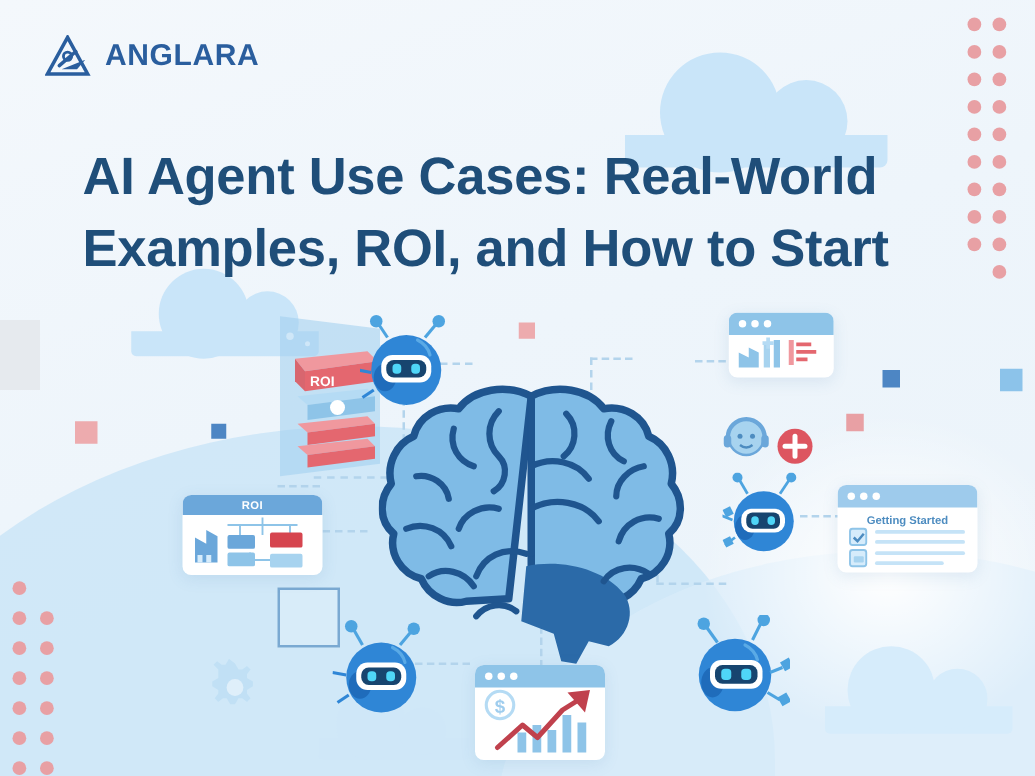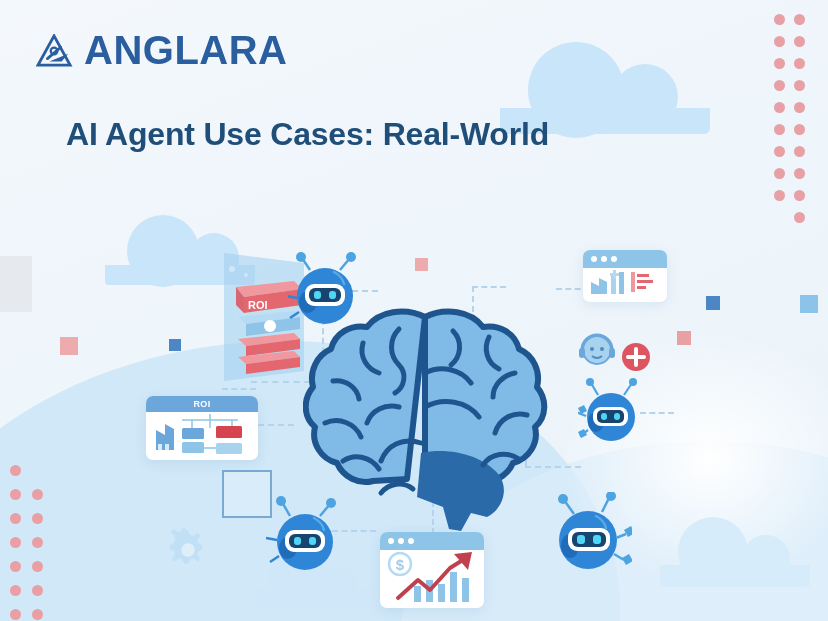--- a/index.html
+++ b/index.html
@@ -93,27 +93,27 @@
 
   .gear-deco { position:absolute; left:165px; top:527px; width:46px; height:46px; opacity:.6; }
 
   
   .brand {
     position:absolute; left:36px; top:28px;
     display:flex; align-items:center; gap:10px;
   }
   .brand-mark { width:38px; height:34px; }
   .brand-name {
-    font-size:40px; font-weight:bold; letter-spacing:.5px;
+    font-size:24px; font-weight:bold; letter-spacing:.5px;
     color:#2a5e9e;
   }
 
   .headline {
     position:absolute; left:66px; top:112px; width:700px;
-    font-size:32px; font-weight:bold; line-height:1.38;
+    font-size:42px; font-weight:bold; line-height:1.38;
     color:#1f4e79; letter-spacing:-.2px;
   }
   .headline .ln { display:block; white-space:nowrap; }
 
   
   .illus { position:absolute; inset:0; }
 
   
   .dash-h, .dash-v { position:absolute; }
   .dash-h { height:0; border-top:2px dashed #b3d4ec; }
@@ -251,20 +251,21 @@
       <path d="M19 2 L36 33 L2 33 Z" fill="none" stroke="#2a5e9e" stroke-width="3"></path>
       <path d="M12 26 L26 14" stroke="#2a5e9e" stroke-width="3" fill="none" stroke-linecap="round"></path>
       <path d="M14 29 L34 21 L27 29 Z" fill="#2a5e9e"></path>
       <circle cx="19" cy="18" r="3.5" fill="none" stroke="#2a5e9e" stroke-width="2.4"></circle>
     </svg>
     <span class="brand-name" style="color: rgb(42, 94, 158);">ANGLARA</span>
   </div>
 
   <h1 class="headline" style="color: rgb(31, 78, 121);">
     <span class="ln">AI Agent Use Cases: Real-World</span>
+    <span class="ln">Examples, ROI, and How to Start</span>
   </h1>
 
   <div class="illus">
 
     <div class="dash-h" style="left:251px; top:381px; width:70px;"></div>
     <div class="dash-v" style="left:322px; top:290px; height:92px;"></div>
     <div class="dash-h" style="left:322px; top:290px; width:56px;"></div>
     <div class="dash-v" style="left:472px; top:286px; height:66px;"></div>
     <div class="dash-h" style="left:472px; top:286px; width:34px;"></div>
     <div class="dash-h" style="left:463px; top:354px; width:62px;"></div>
@@ -358,20 +359,40 @@
       <rect x="32" y="18" width="6" height="10" rx="3" fill="#6ba7da"></rect>
       <circle cx="15" cy="19" r="2" fill="#4d8cc0"></circle>
       <circle cx="25" cy="19" r="2" fill="#4d8cc0"></circle>
       <path d="M15 26q5 4 10 0" fill="none" stroke="#4d8cc0" stroke-width="2"></path>
     </svg>
     <svg id="plus-badge" viewBox="0 0 30 30">
       <circle cx="15" cy="15" r="14" fill="#dd5560"></circle>
       <path d="M15 7v16M7 15h16" stroke="#fff" stroke-width="4" stroke-linecap="round"></path>
     </svg>
 
+    <div class="card" id="card-getting-started">
+      <div class="win-bar">
+        <span class="win-dot"></span>
+        <span class="win-dot"></span>
+        <span class="win-dot"></span>
+      </div>
+      <div id="gs-title">Getting Started</div>
+      <svg width="112" height="36" viewBox="0 0 112 36">
+        <rect x="10" y="2" width="13" height="13" rx="2" fill="#d6ecfb" stroke="#8ec4e8" stroke-width="1.5"></rect>
+        <path d="M13 9l3 3 5-6" fill="none" stroke="#4d8cc0" stroke-width="2"></path>
+        <rect x="10" y="19" width="13" height="13" rx="2" fill="#d6ecfb" stroke="#8ec4e8" stroke-width="1.5"></rect>
+        <rect x="13" y="24" width="8" height="5" rx="1" fill="#a7d3ef"></rect>
+        <g fill="#c5e3f7">
+          <rect x="30" y="3" width="72" height="3" rx="1.5"></rect>
+          <rect x="30" y="11" width="72" height="3" rx="1.5"></rect>
+          <rect x="30" y="20" width="72" height="3" rx="1.5"></rect>
+          <rect x="30" y="28" width="55" height="3" rx="1.5"></rect>
+        </g>
+      </svg>
+    </div>
 
     <div class="card" id="card-roi-flow">
       <div id="roi-flow-bar">ROI</div>
       <svg width="112" height="46" viewBox="0 0 112 46">
         <path d="M10 38 L10 18 L19 23 L19 12 L28 17 L28 38 Z" fill="#6ba7da"></path>
         <rect x="12" y="32" width="4" height="6" fill="#d6ecfb"></rect>
         <rect x="19" y="32" width="4" height="6" fill="#d6ecfb"></rect>
         <g fill="none" stroke="#8ec4e8" stroke-width="1.5">
           <path d="M36 8 H92"></path>
           <path d="M46 8 V16"></path>

